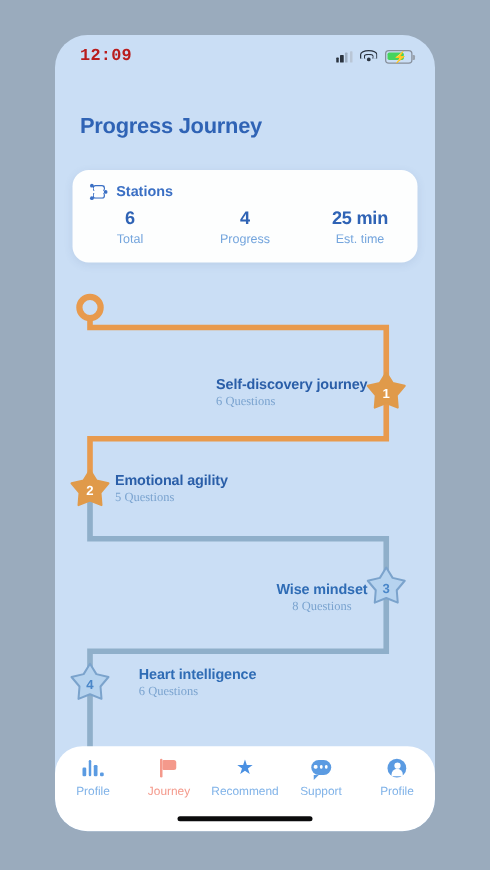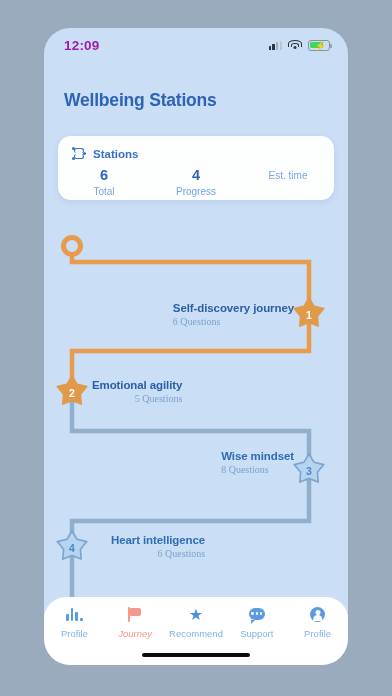--- a/index.html
+++ b/index.html
@@ -17,21 +17,21 @@
     border-radius:26px;
     overflow:hidden;
   }
 
   
   #statusbar {
     position:absolute; top:0; left:0; width:304px; height:34px;
     display:flex; align-items:center; justify-content:space-between;
     padding:0 18px 0 20px;
   }
-  #clock { font-size:13.5px; font-weight:bold; color:#a21caf; letter-spacing:.2px; }
+  #clock { font-size:13.5px; font-weight:bold; color:#b91c1c; letter-spacing:.2px;font-family:Liberation Mono, monospace; }
   #status-icons { display:flex; align-items:center; gap:6px; }
   .sig { display:flex; align-items:flex-end; gap:1.5px; height:9px; }
   .sig i { display:block; width:2.2px; background:#2b3440; border-radius:.5px; }
   .sig i:nth-child(1){height:4px;} .sig i:nth-child(2){height:6px;}
   .sig i:nth-child(3){height:8px; background:#9fb0c4;} .sig i:nth-child(4){height:9px; background:#b9c6d6;}
   .wifi { width:14px; height:11px; position:relative; }
   .wifi span { position:absolute; left:50%; transform:translateX(-50%);
      border:1.6px solid #2b3440; border-bottom:none; border-radius:50% 50% 0 0; }
   .wifi span:nth-child(1){ width:14px; height:7px; top:0; }
   .wifi span:nth-child(2){ width:8px; height:4px; top:3.2px; }
@@ -45,21 +45,21 @@
   .bolt { position:absolute; left:6px; top:0.4px; font-size:9px; color:#fff; line-height:11px; }
 
   
   #page-title {
     position:absolute; left:20px; top:62px;
     font-size:17.5px; font-weight:bold; color:#2f63b5; letter-spacing:-.2px;
   }
 
   
   #stats-card {
-    position:absolute; left:14px; top:108px; width:276px; height:64px;
+    position:absolute; left:14px; top:108px; width:276px; height:74px;
     background:#fdfefe; border-radius:13px;
     box-shadow:0 2px 7px rgba(60,90,140,.10);
   }
   #stats-head { display:flex; align-items:center; gap:7px; padding:11px 0 0 14px; }
   #stations-icon { width:14px; height:13px; position:relative; }
   #stations-icon .ln { position:absolute; border:1.5px solid #3a6fc4; border-radius:4px; }
   #stations-icon .ln.a { left:2px; top:1px; width:10px; height:4.5px; border-bottom:none; }
   #stations-icon .ln.b { left:2px; top:7px; width:10px; height:4.5px; border-top:none; }
   #stations-icon .dt { position:absolute; width:3px; height:3px; border-radius:50%; background:#3a6fc4; }
   #stations-icon .dt.d1{ left:0px; top:0px; } #stations-icon .dt.d2{ left:11px; top:4.5px; }
@@ -67,41 +67,41 @@
   #stations-label { font-size:11.5px; font-weight:bold; color:#3a6fc4; }
   #stats-row { display:flex; margin-top:7px; }
   .stat { flex:1; text-align:center; }
   .stat-val { font-size:14.5px; font-weight:bold; color:#2f63b5; letter-spacing:-.2px; }
   .stat-lbl { font-size:10px; color:#74a5dd; margin-top:3px; }
 
   
   #journey { position:absolute; left:0; top:198px; width:304px; height:400px; }
   #journey svg { position:absolute; left:0; top:0; }
 
-  .st-label { position:absolute;text-align:right; }
+  .st-label { position:absolute; }
   .st-title { font-size:11.5px; font-weight:bold; color:#2a5ea8; white-space:nowrap; letter-spacing:-.1px; }
   .st-sub { font-size:10px; color:#7aa3cf; margin-top:2px; white-space:nowrap;font-family:Liberation Serif, serif; }
   .st-title.dim { color:#2f6cb5; }
 
   .star-num {
     position:absolute; font-size:10.5px; font-weight:bold;
     width:24px; text-align:center;
   }
   .star-num.on { color:#ffffff; }
   .star-num.off { color:#4a87c9; }
 
   
   #tabbar {
     position:absolute; left:0; bottom:0; width:304px; height:68px;
     background:#ffffff; border-radius:22px 22px 26px 26px;
     display:flex; align-items:flex-start; padding-top:9px;
   }
   .tab { flex:1; display:flex; flex-direction:column; align-items:center; gap:5px; }
   .tab-lbl { font-size:9.5px; color:#7fb2e8; }
-  .tab.active .tab-lbl { color:#f4998b;font-style:italic; }
+  .tab.active .tab-lbl { color:#f4998b; }
   .tab-ico { height:17px; display:flex; align-items:center; justify-content:center; }
 
   .ico-bars { display:flex; align-items:flex-end; gap:2px; height:13px; }
   .ico-bars i { width:2.6px; background:#5b9be2; border-radius:1px; }
   .ico-bars i:nth-child(1){height:7px;} .ico-bars i:nth-child(2){height:13px;}
   .ico-bars i:nth-child(3){height:9px;} .ico-bars i:nth-child(4){height:3px;}
 
   .ico-flag { position:relative; width:14px; height:15px; }
   .ico-flag .pole { position:absolute; left:0; top:0; width:2.2px; height:15px;
      background:#f4998b; border-radius:1px; }
@@ -147,21 +147,21 @@
           <span></span>
           <span></span>
         </div>
       <div class="batt">
         <div class="batt-fill"></div>
           <div class="bolt">⚡</div>
       </div>
     </div>
   </div>
 
-  <div id="page-title">Wellbeing Stations</div>
+  <div id="page-title">Progress Journey</div>
 
   <div id="stats-card">
     <div id="stats-head">
       <div id="stations-icon">
         <div class="ln a"></div>
           <div class="ln b"></div>
         <div class="dt d1"></div>
           <div class="dt d2"></div>
           <div class="dt d3"></div>
       </div>
@@ -170,20 +170,21 @@
     <div id="stats-row">
       <div class="stat">
         <div class="stat-val">6</div>
         <div class="stat-lbl">Total</div>
       </div>
       <div class="stat">
         <div class="stat-val">4</div>
         <div class="stat-lbl">Progress</div>
       </div>
       <div class="stat">
+        <div class="stat-val">25 min</div>
         <div class="stat-lbl">Est. time</div>
       </div>
     </div>
   </div>
 
   <div id="journey">
     <svg width="304" height="400" viewBox="0 0 304 400">
 
       <polyline fill="none" stroke="#8fafca" stroke-width="4.5" stroke-linecap="butt" stroke-linejoin="miter" points="28,165 28,205 265,205 265,295 28,295 28,390 265,390 265,420"></polyline>
 
@@ -211,21 +212,21 @@
     <div class="st-label" style="right:54px; top:76px; text-align:left;">
       <div class="st-title">Self-discovery journey</div>
       <div class="st-sub">6 Questions</div>
     </div>
 
     <div class="st-label" style="left:48px; top:153px;">
       <div class="st-title">Emotional agility</div>
       <div class="st-sub">5 Questions</div>
     </div>
 
-    <div class="st-label" style="right:54px; top:224px; text-align:left;">
+    <div class="st-label" style="right:54px; top:240px; text-align:center;">
       <div class="st-title dim">Wise mindset</div>
       <div class="st-sub">8 Questions</div>
     </div>
 
     <div class="st-label" style="left:48px; top:308px;margin-left:19px;">
       <div class="st-title dim">Heart intelligence</div>
       <div class="st-sub">6 Questions</div>
     </div>
 
     <div class="st-label" style="right:54px; top:386px; text-align:left;">

